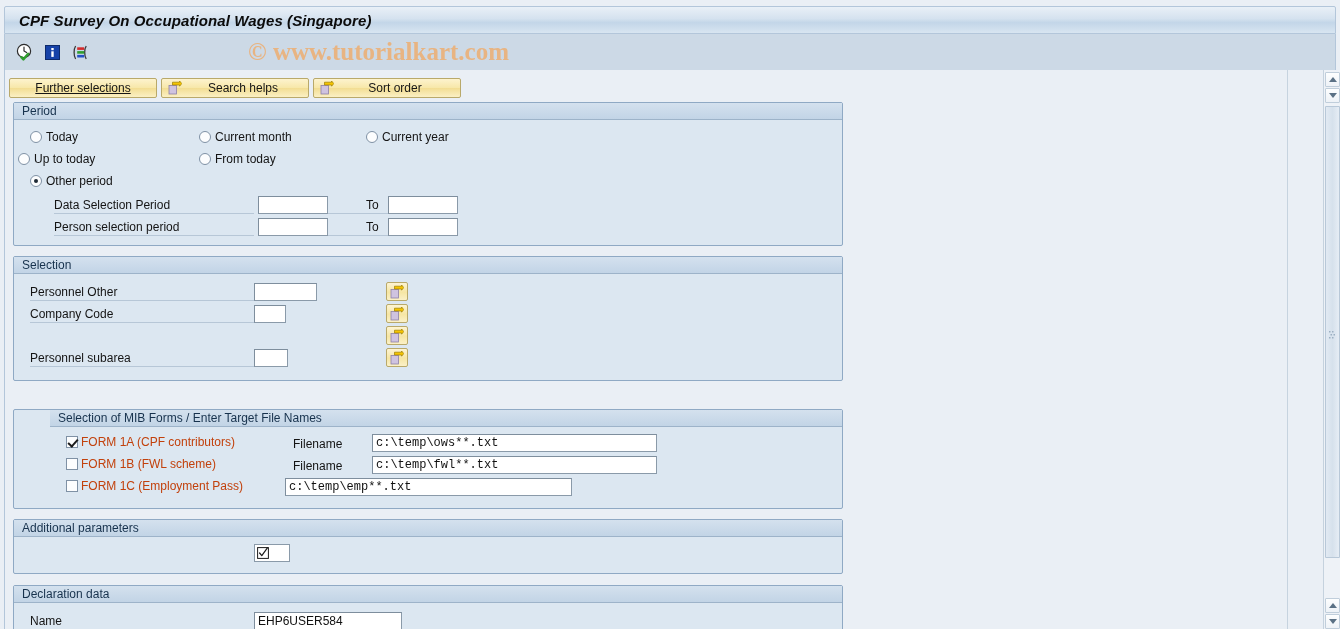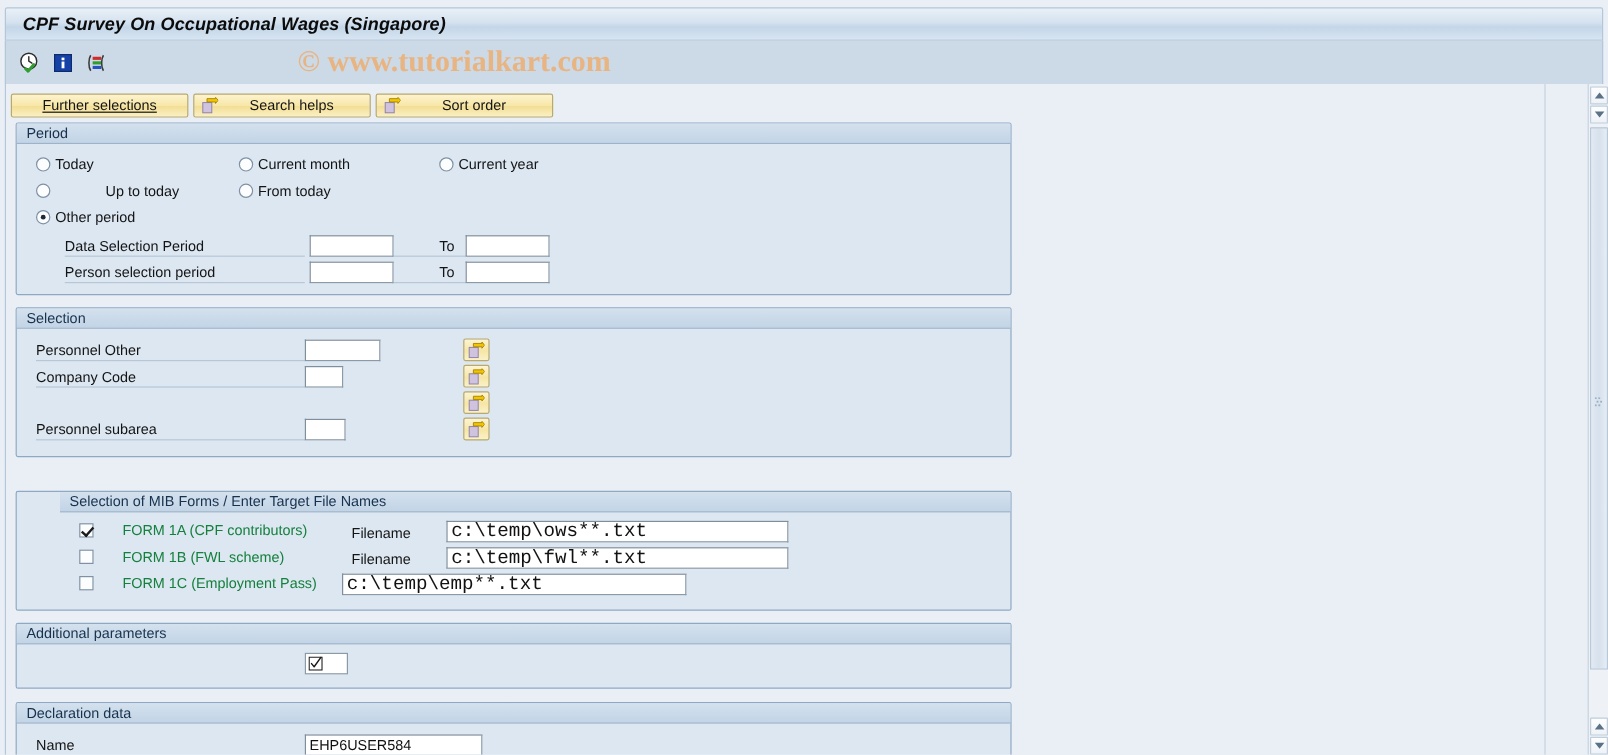--- a/index.html
+++ b/index.html
@@ -109,21 +109,21 @@
   .finput {
     height: 18px; background: #ffffff;
     border: 1px solid #8a9aa9;
     border-top-color: #7e8e9d; border-left-color: #7e8e9d;
     font-family: "Liberation Sans", sans-serif;
     font-size: 12px; color: #111; padding: 0 3px;
     outline: none;
   }
   .finput.mono {
     font-family: "Liberation Mono", monospace;
-    font-size: 16px;
+    font-size: 12px;
   }
   .to-lbl {
     font-size: 12px; color: #141414;
     border-bottom: 1px solid #b7c7d7;
     height: 18px; line-height: 18px;
     padding-right: 4px;
   }
 
   
   .msbtn {
@@ -140,21 +140,21 @@
     width: 12px; height: 12px; border: 1px solid #7f91a5;
     background: #fcfdfe; margin-right: 3px; flex: 0 0 12px;
     position: relative;
   }
   .cb.on::after {
     content: ""; position: absolute;
     left: 3px; top: 0px; width: 4px; height: 8px;
     border: solid #1b1b1b; border-width: 0 2px 2px 0;
     transform: rotate(42deg);
   }
-  .cb-lbl { font-size: 12px; color: #15803d; margin-left: 21px; }
+  .cb-lbl { font-size: 12px; color: #c2410c; }
 
   .plain-lbl { position: absolute; font-size: 12px; color: #141414; white-space: nowrap; }
 
   
   .glyph-field {
     position: absolute; width: 36px; height: 18px;
     background: #fff; border: 1px solid #8a9aa9;
     display: flex; align-items: center; padding-left: 2px;
   }
   .glyph-box { width: 12px; height: 12px; position: relative; }
@@ -267,21 +267,21 @@
         </div>
         <div class="radio-wrap" style="left:185px; top:10px;">
           <span class="radio"></span>
           <span class="radio-lbl">Current month</span>
         </div>
         <div class="radio-wrap" style="left:352px; top:10px;">
           <span class="radio"></span>
           <span class="radio-lbl">Current year</span>
         </div>
 
-        <div class="radio-wrap" style="left:16px; top:32px;gap:42px;">
+        <div class="radio-wrap" style="left:4px; top:32px;">
           <span class="radio"></span>
           <span class="radio-lbl">Up to today</span>
         </div>
         <div class="radio-wrap" style="left:185px; top:32px;">
           <span class="radio"></span>
           <span class="radio-lbl">From today</span>
         </div>
 
         <div class="radio-wrap" style="left:16px; top:54px;">
           <span class="radio on"></span>

